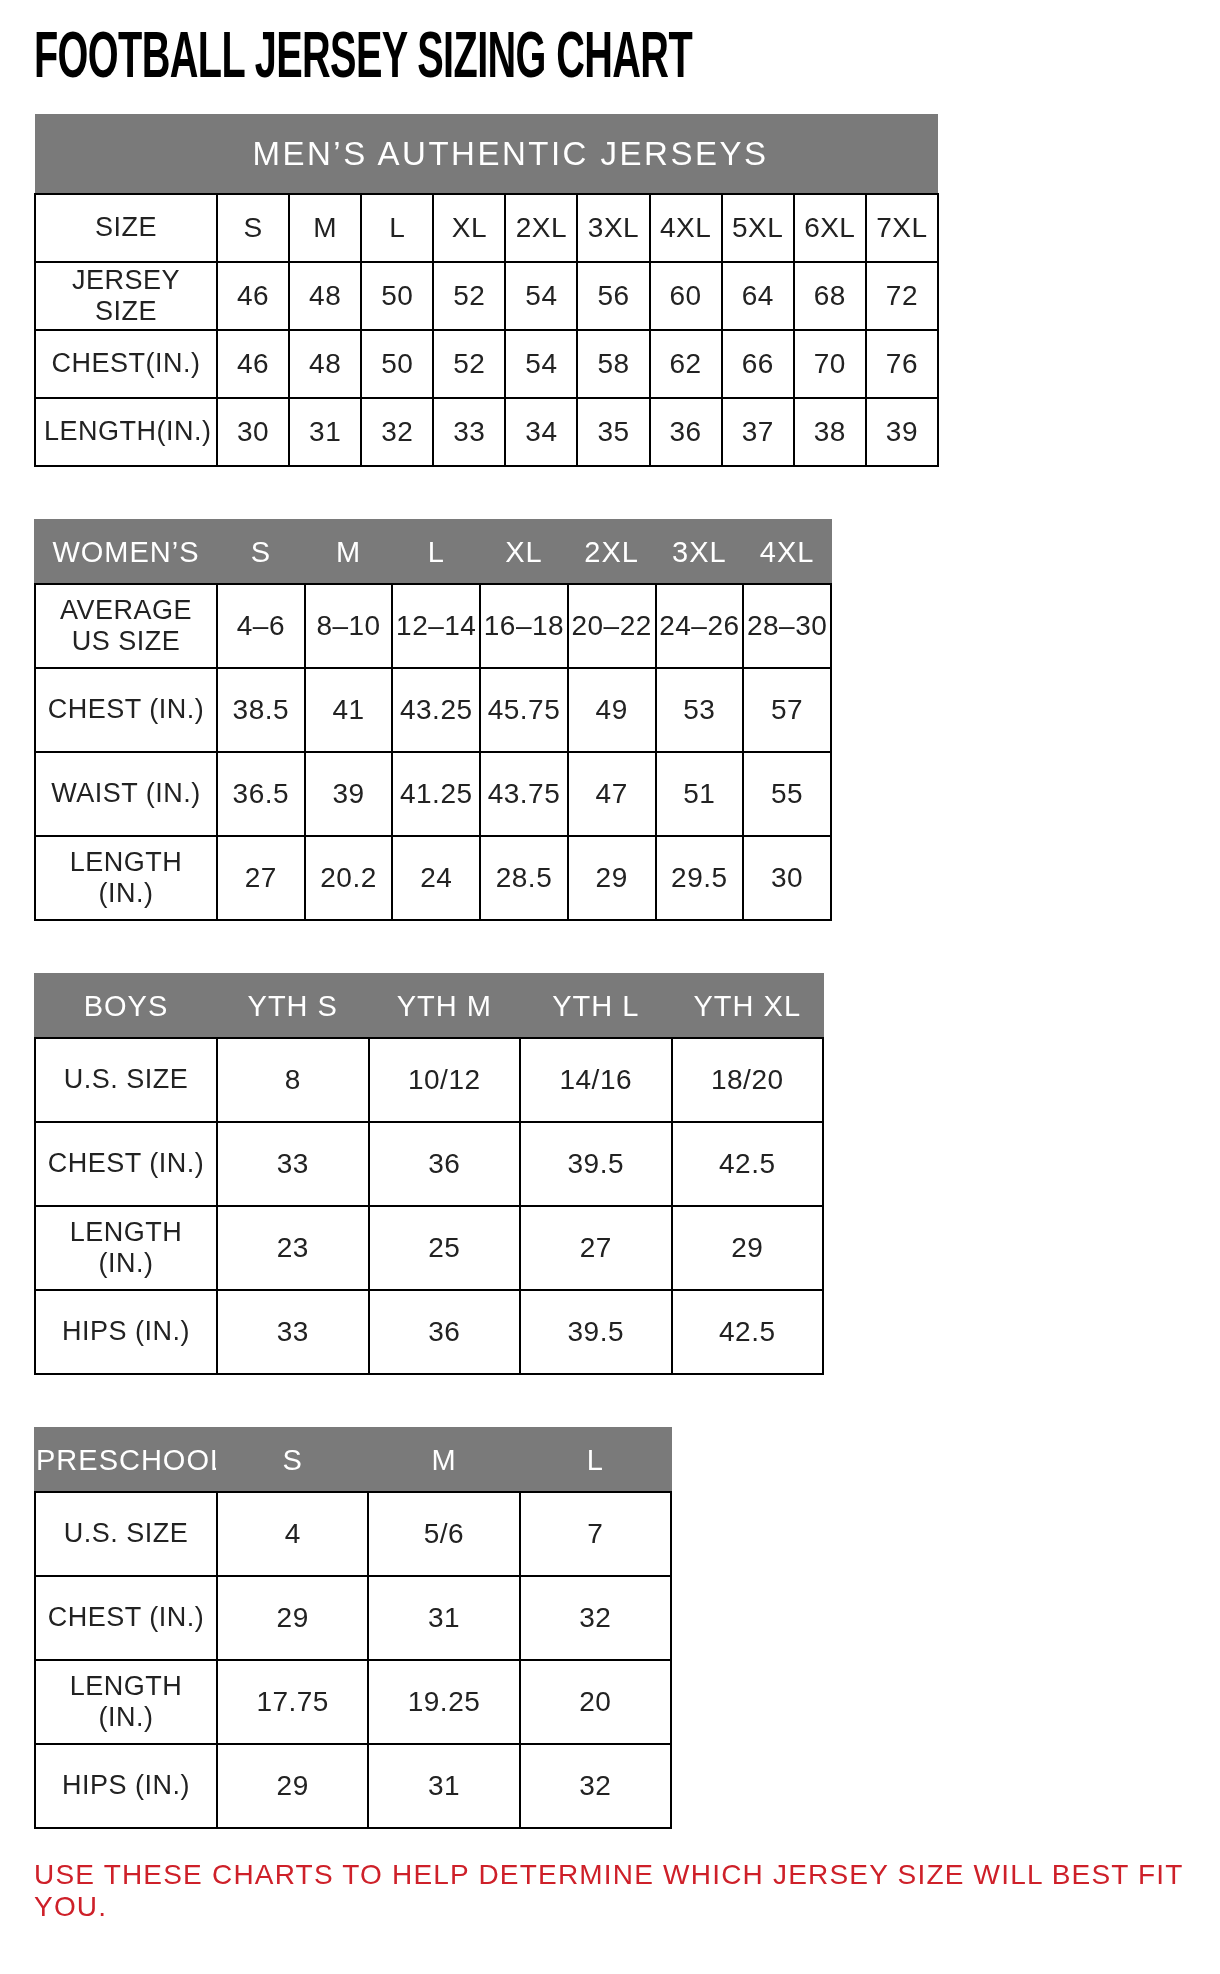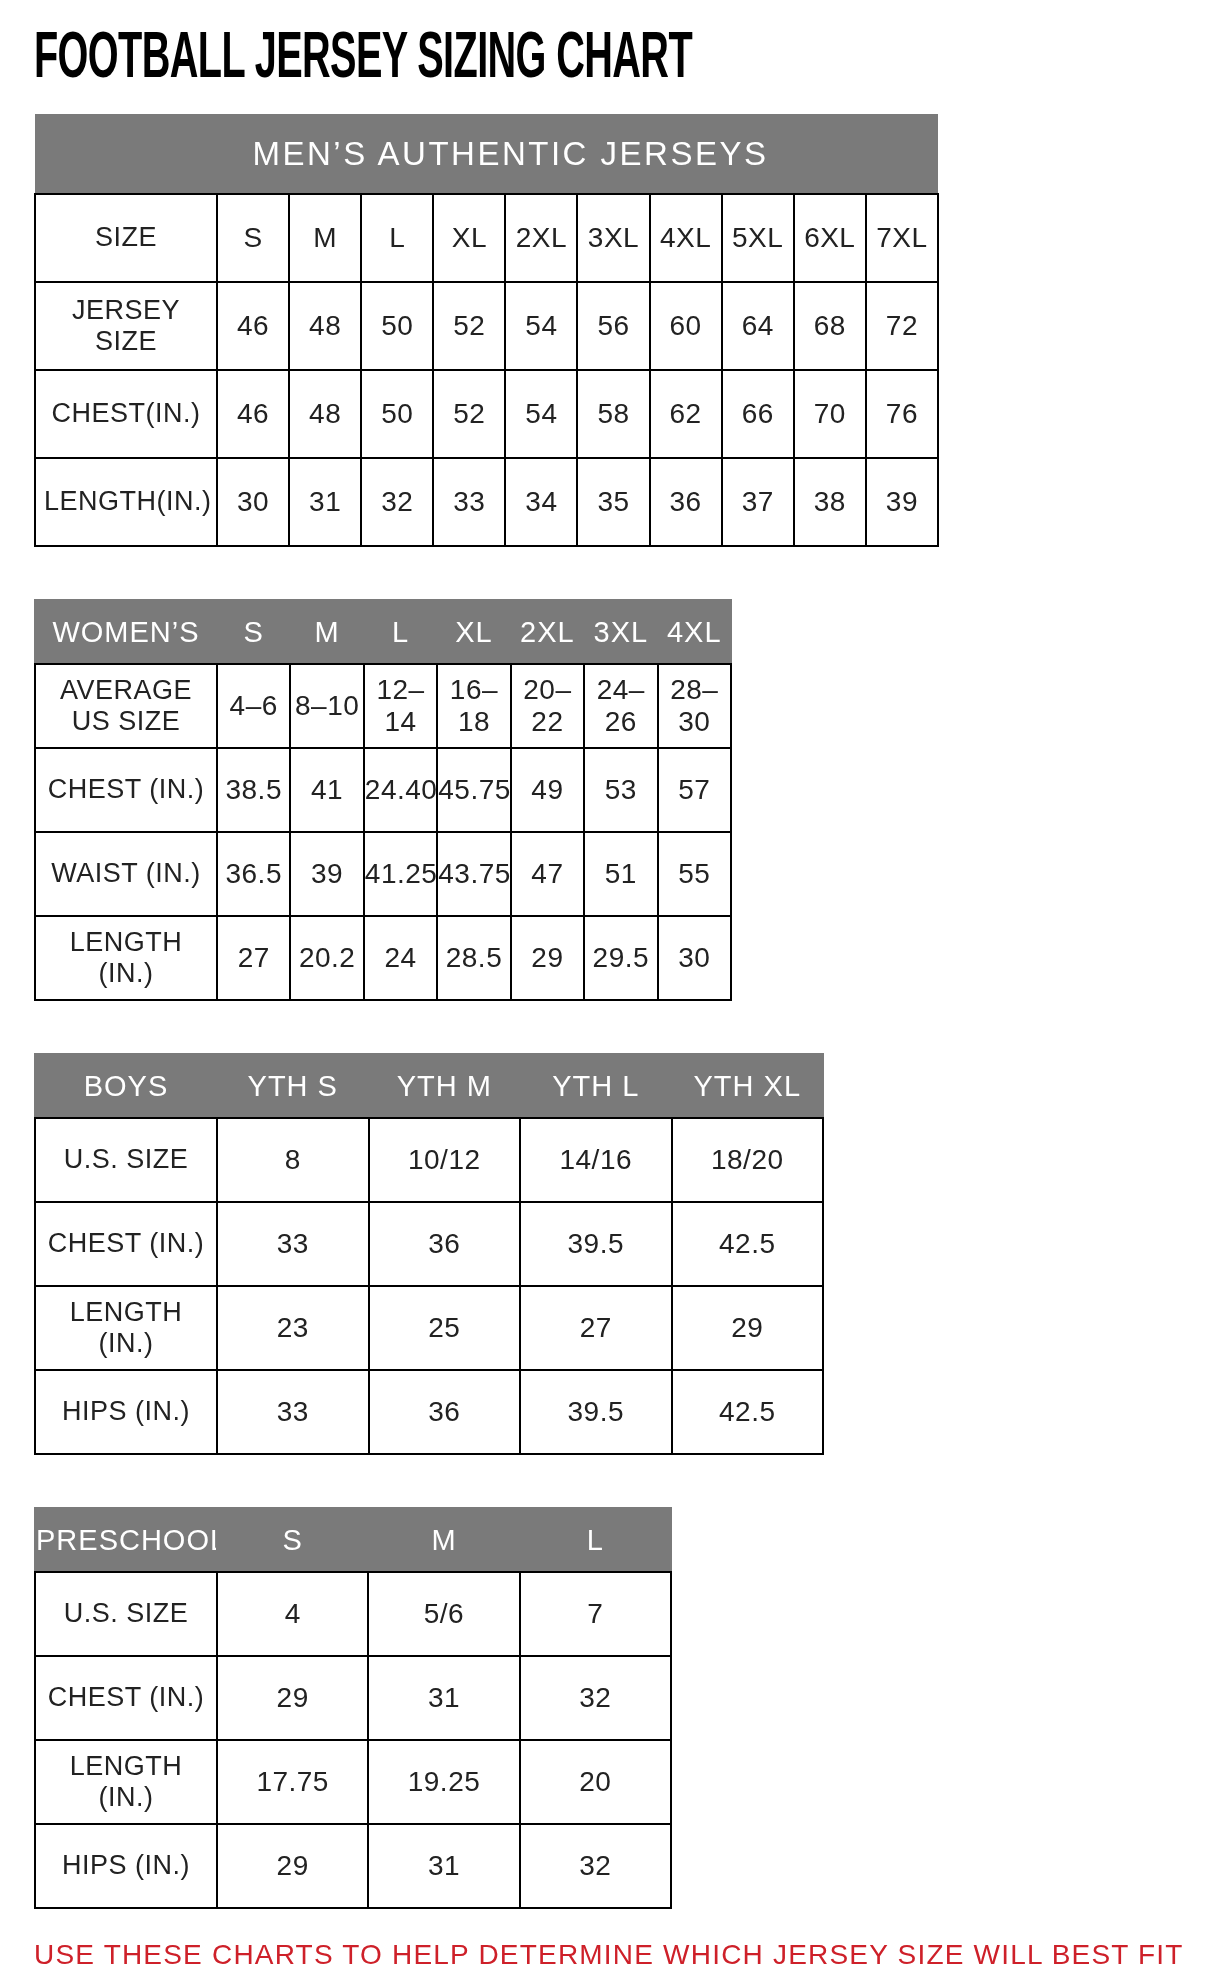--- a/index.html
+++ b/index.html
@@ -57,23 +57,23 @@
     color: #ffffff;
     font-size: 29px;
     font-weight: normal;
     letter-spacing: 1px;
     height: 64px;
     border: 2px solid #7a7a7a;
     border-bottom-color: #000000;
   }
 
   .mens { width: 905px; margin-top: 24px; }
-  .mens tbody td { height: 88px; }
-
-  .womens { width: 698px; }
+  .mens tbody td { height: 68px; }
+
+  .womens { width: 798px; }
   .boys { width: 790px; padding-left: 40px; }
   .preschool { width: 638px; }
   .womens, .boys, .preschool { margin-top: 52px; }
   .womens tbody td, .boys tbody td, .preschool tbody td { height: 84px; }
 
   .footer {
     margin-top: 30px;
     color: #ce2029;
     font-size: 28px;
     letter-spacing: 1.2px;
@@ -178,21 +178,21 @@
           <td>12–14</td>
           <td>16–18</td>
           <td>20–22</td>
           <td>24–26</td>
           <td>28–30</td>
         </tr>
       <tr>
         <td>CHEST (IN.)</td>
       <td>38.5</td>
           <td>41</td>
-          <td>24.40</td>
+          <td>43.25</td>
           <td>45.75</td>
           <td>49</td>
           <td>53</td>
           <td>57</td>
         </tr>
       <tr>
         <td>WAIST (IN.)</td>
       <td>36.5</td>
           <td>39</td>
           <td>41.25</td>

